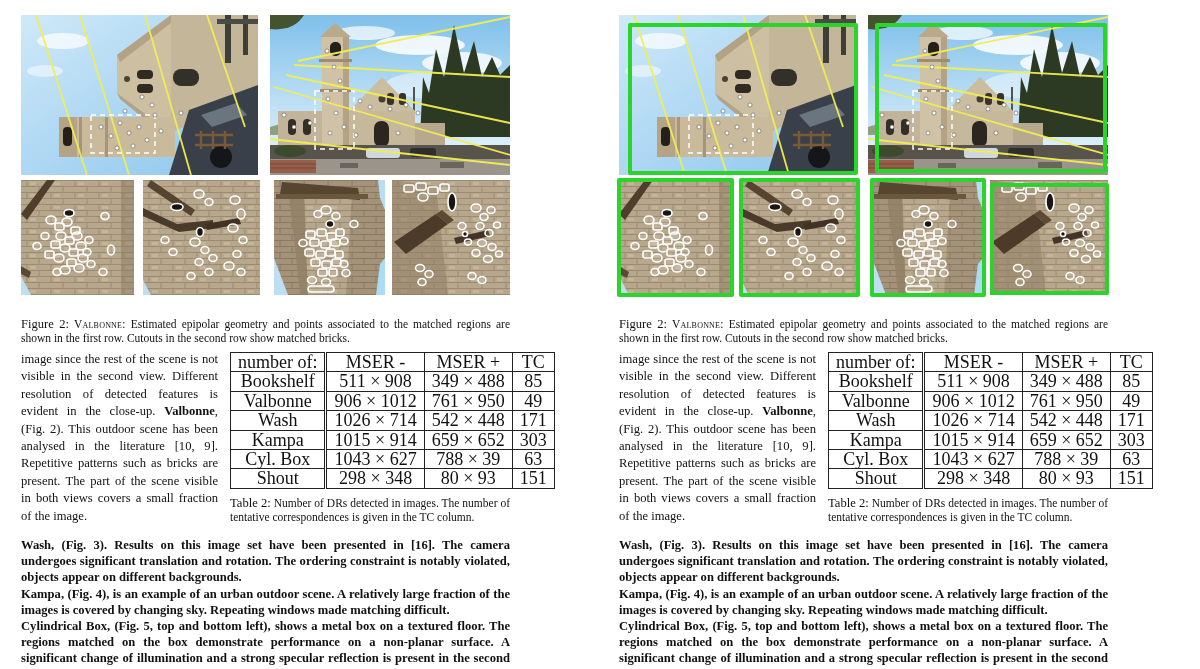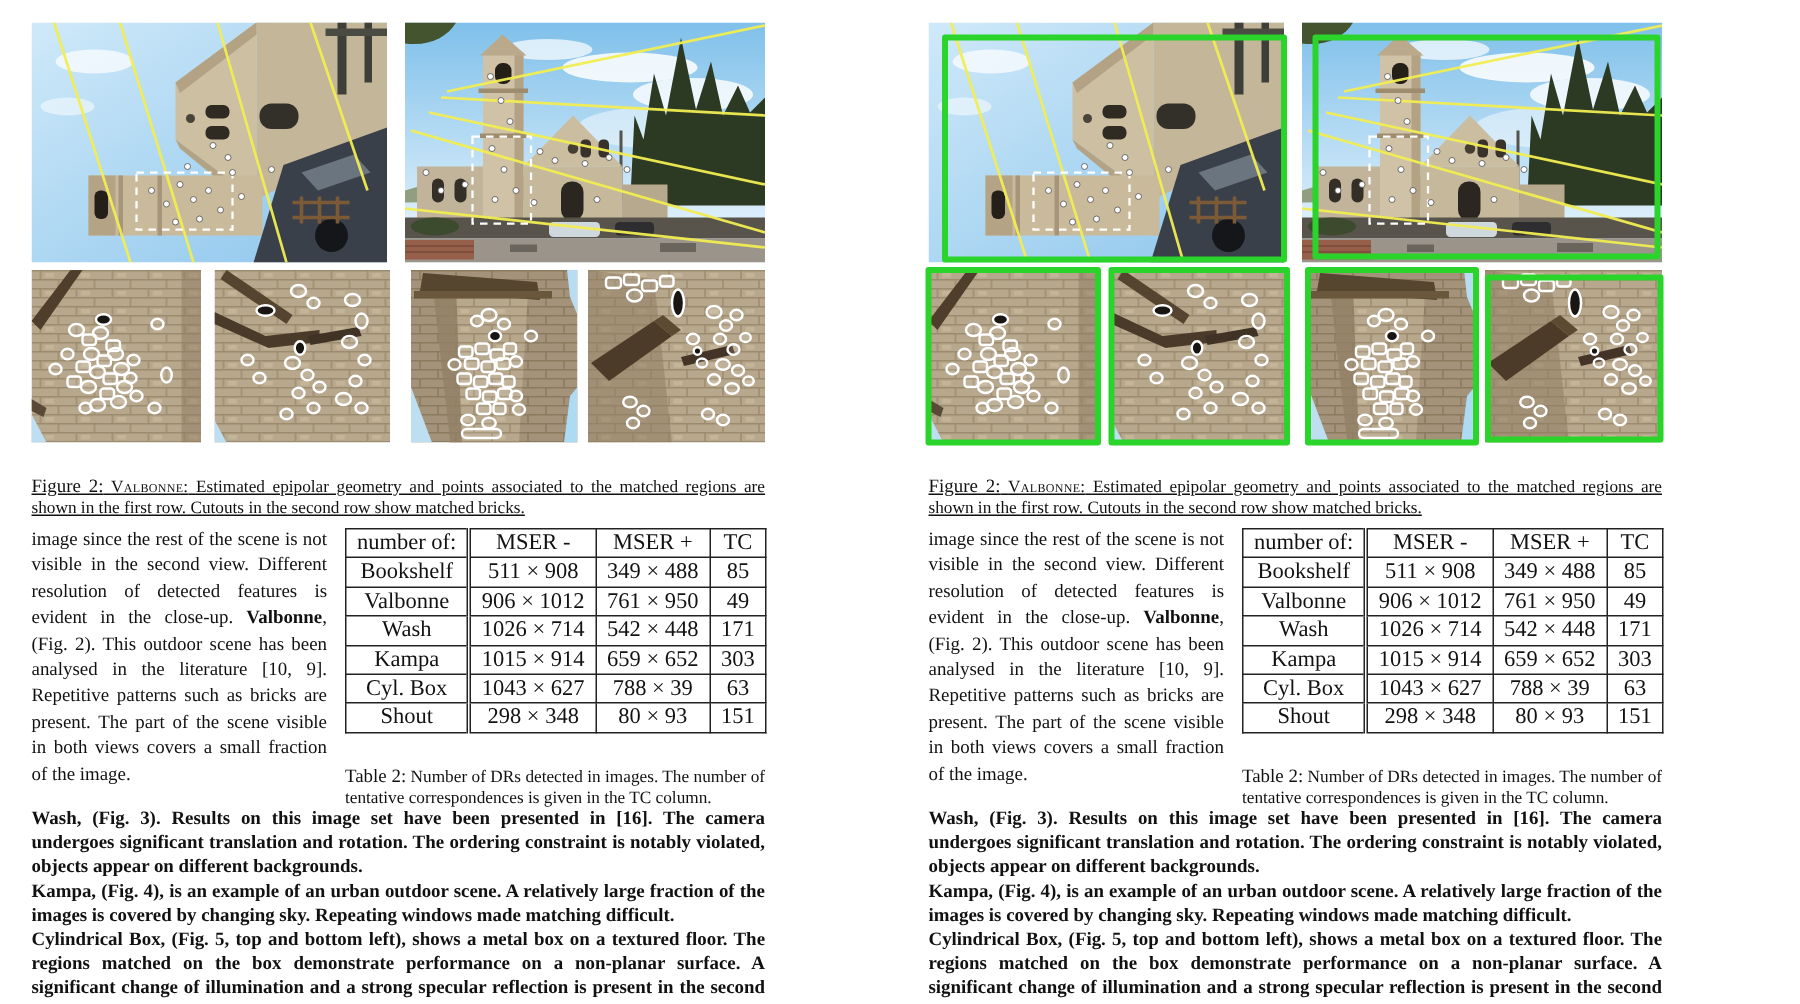--- a/index.html
+++ b/index.html
@@ -30,35 +30,35 @@
   .page.right .gbox { display:block; }
   .g-a  { left:9px;   top:8px;  width:230px; height:152px; }
   .g-b  { left:256px; top:8px;  width:232px; height:150px; }
   .g-c1 { left:-2px;  top:-2px; width:117px; height:119px; }
   .g-c2 { left:120px; top:-2px; width:121px; height:119px; }
   .g-c3 { left:251px; top:-2px; width:116px; height:119px; }
   .g-c4 { left:371px; top:3px;  width:119px; height:112px; }
 
   
   .fig-caption { position:absolute; top:318px; left:0; width:489px;
-                 font-size:11.5px; line-height:13.8px; text-align:justify;text-decoration:underline; }
+                 font-size:11.5px; line-height:13.8px; text-align:justify; }
   .cap-label { font-size:12.6px; }
   .cap-sc { font-variant:small-caps; letter-spacing:.2px; }
 
   .col-text { position:absolute; top:351px; left:0; width:197px;
               font-size:12.6px; line-height:17.4px; text-align:justify; }
 
   .table-block { position:absolute; top:352px; left:209px; width:280px; }
-  table.drs { border-collapse:collapse; margin:0 auto; font-size:15px; }
+  table.drs { border-collapse:collapse; margin:0 auto; font-size:18px; }
   table.drs th, table.drs td {
     border:1px solid #222; padding:1px 7px; text-align:center;
     font-weight:normal; line-height:16.4px; white-space:nowrap;
   }
   table.drs th:first-child, table.drs td:first-child { border-right:3px double #222; }
-  .table-caption { margin-top:21px; font-size:11.5px; line-height:14px; text-align:justify; }
+  .table-caption { margin-top:7px; font-size:11.5px; line-height:14px; text-align:justify; }
 
   .paragraphs { position:absolute; top:537px; left:0; width:489px;
                 font-size:12.6px; line-height:16.2px; text-align:justify; }
   .paragraphs p { margin:0;font-weight:bold; }
 
   
   .epi    { stroke:var(--epipolar-yellow,#f2ee52); stroke-width:1.8; fill:none; opacity:.95; }
   .dashed { fill:none; stroke:#fff; stroke-width:1.5; stroke-dasharray:5 4; }
   .blob   { fill:rgba(255,255,255,.12); stroke:#fff; stroke-width:1.6; }
   .blobk  { fill:#191512; stroke:#fff; stroke-width:1.6; }

